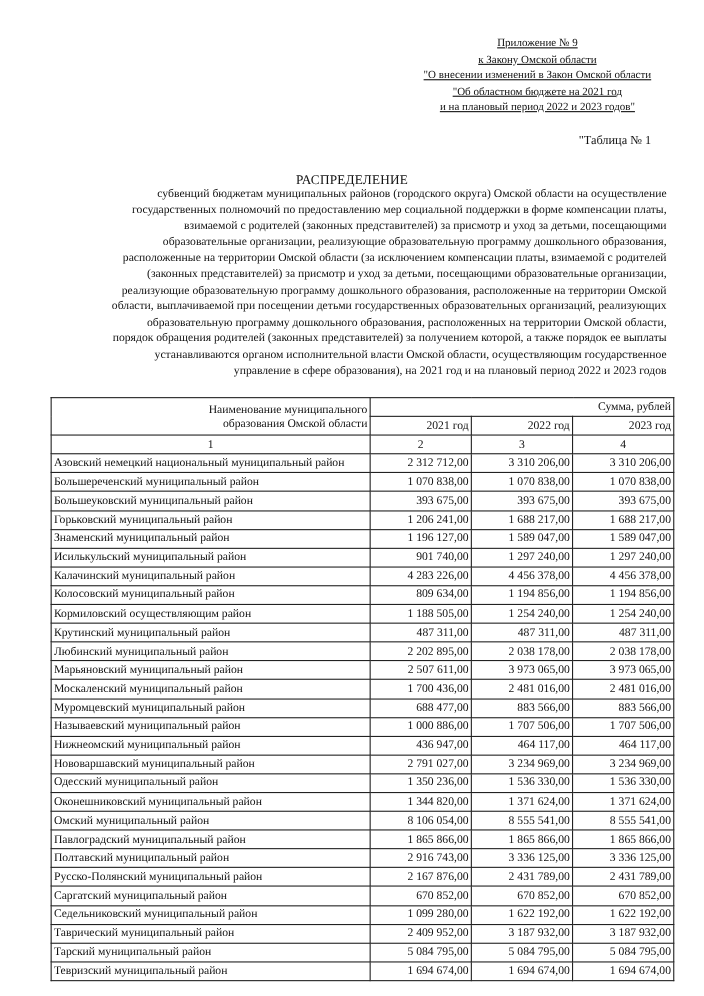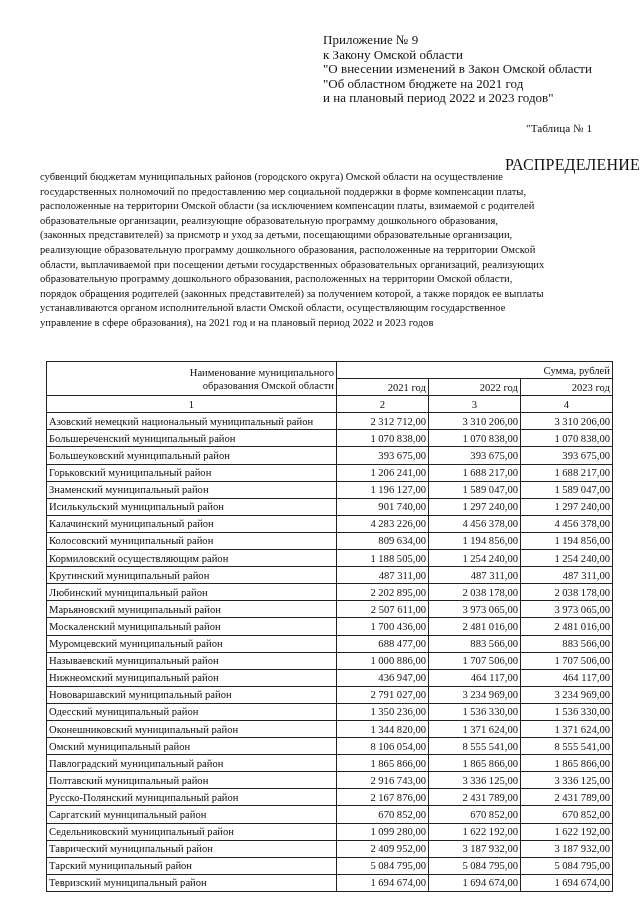--- a/index.html
+++ b/index.html
@@ -3,34 +3,34 @@
 <meta charset="utf-8">
 <style>
   html, body { margin: 0; padding: 0; background: #ffffff; }
   body {
     width: 640px; height: 905px; position: relative; overflow: hidden;
     font-family: "Liberation Serif", "DejaVu Serif", serif;
     color: #111;
   }
   .appendix {
     position: absolute; top: 33px; right: 48px;
-    text-align: left; font-size: 13px; line-height: 14.6px;
+    text-align: center; font-size: 10px; line-height: 14.6px; text-decoration: underline;
   }
   .appendix div { white-space: nowrap; }
   .table-num {
     position: absolute; top: 122px; right: 48px;
     font-size: 11.2px; white-space: nowrap;
   }
   .title {
     position: absolute; top: 156px; left: 0; width: 640px;
-    text-align: right; font-size: 16px; letter-spacing: 0.2px;
+    text-align: center; font-size: 12px; letter-spacing: 0.2px;
   }
   .subtitle {
     position: absolute; top: 170px; left: 40px; width: 566px;
-    text-align: left; font-size: 10.6px; line-height: 14.6px;
+    text-align: right; font-size: 10.6px; line-height: 14.6px;
   }
   .subtitle div { white-space: nowrap; }
   table.grid {
     position: absolute; top: 361px; left: 46px;
     border-collapse: collapse; table-layout: fixed;
     font-size: 10.6px;
   }
   table.grid td, table.grid th {
     border: 1px solid #222; padding: 0 2px; height: 16.1px;
     font-weight: normal; overflow: hidden; white-space: nowrap;
@@ -53,22 +53,23 @@
   <div>и на плановый период 2022 и 2023 годов"</div>
 </div>
 
 <div class="table-num">"Таблица № 1</div>
 
 <div class="title">РАСПРЕДЕЛЕНИЕ</div>
 
 <div class="subtitle">
   <div>субвенций бюджетам муниципальных районов (городского округа) Омской области на осуществление</div>
   <div>государственных полномочий по предоставлению мер социальной поддержки в форме компенсации платы,</div>
+  <div>взимаемой с родителей (законных представителей) за присмотр и уход за детьми, посещающими</div>
+  <div>образовательные организации, реализующие образовательную программу дошкольного образования,</div>
   <div>расположенные на территории Омской области (за исключением компенсации платы, взимаемой с родителей</div>
-  <div>образовательные организации, реализующие образовательную программу дошкольного образования,</div>
   <div>(законных представителей) за присмотр и уход за детьми, посещающими образовательные организации,</div>
   <div>реализующие образовательную программу дошкольного образования, расположенные на территории Омской</div>
   <div>области, выплачиваемой при посещении детьми государственных образовательных организаций, реализующих</div>
   <div>образовательную программу дошкольного образования, расположенных на территории Омской области,</div>
   <div>порядок обращения родителей (законных представителей) за получением которой, а также порядок ее выплаты</div>
   <div>устанавливаются органом исполнительной власти Омской области, осуществляющим государственное</div>
   <div>управление в сфере образования), на 2021 год и на плановый период 2022 и 2023 годов</div>
 </div>
 
 <table class="grid">

